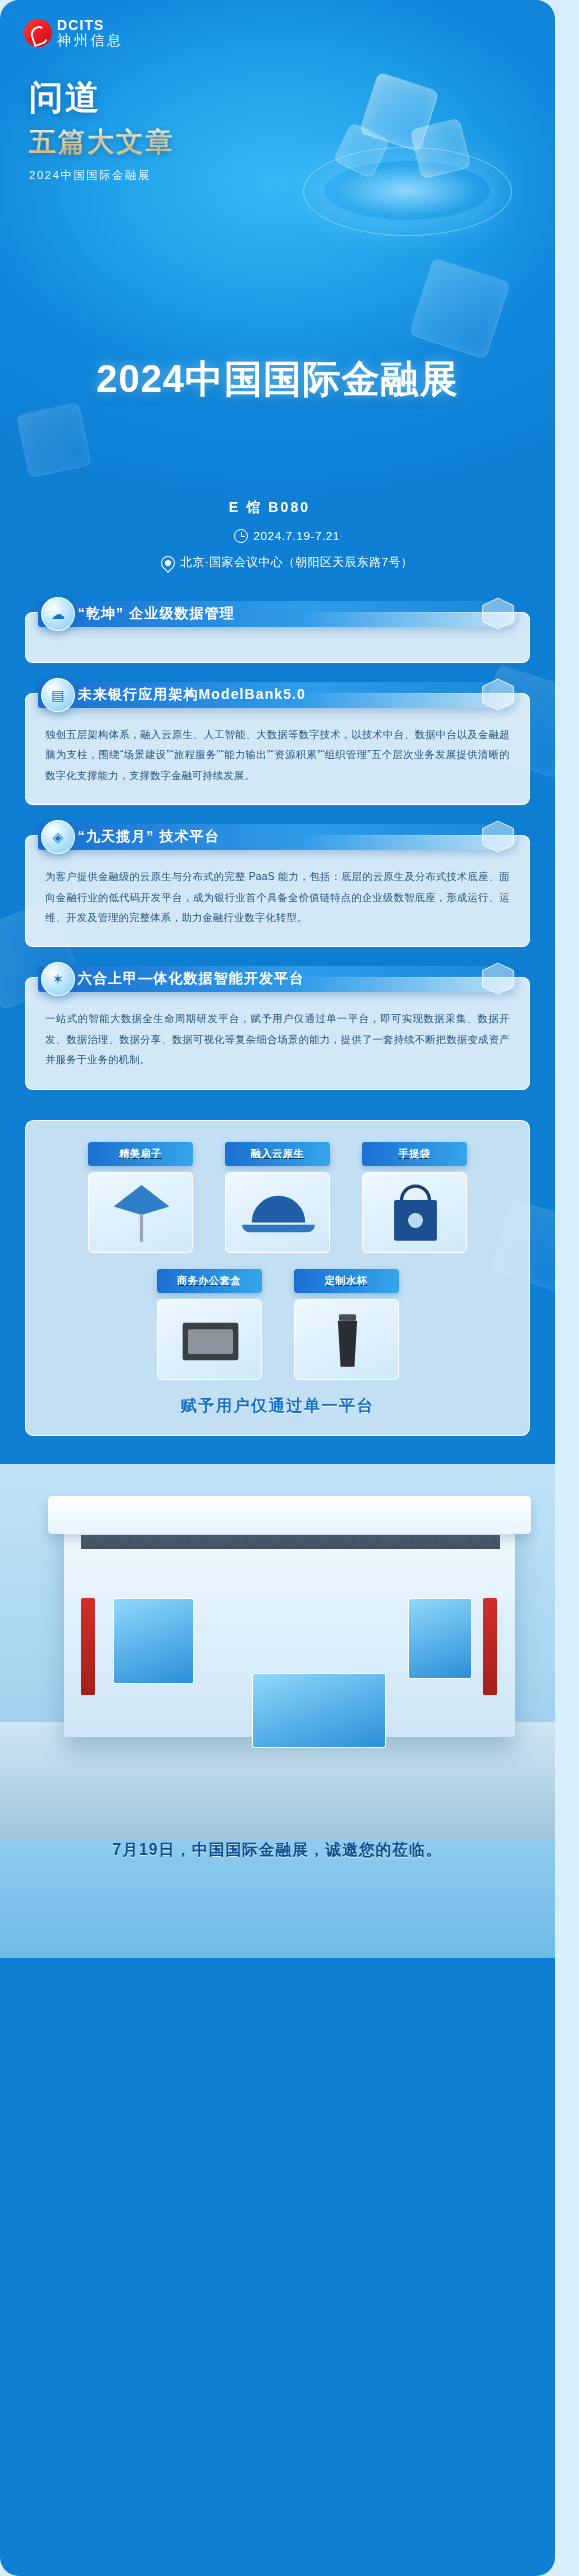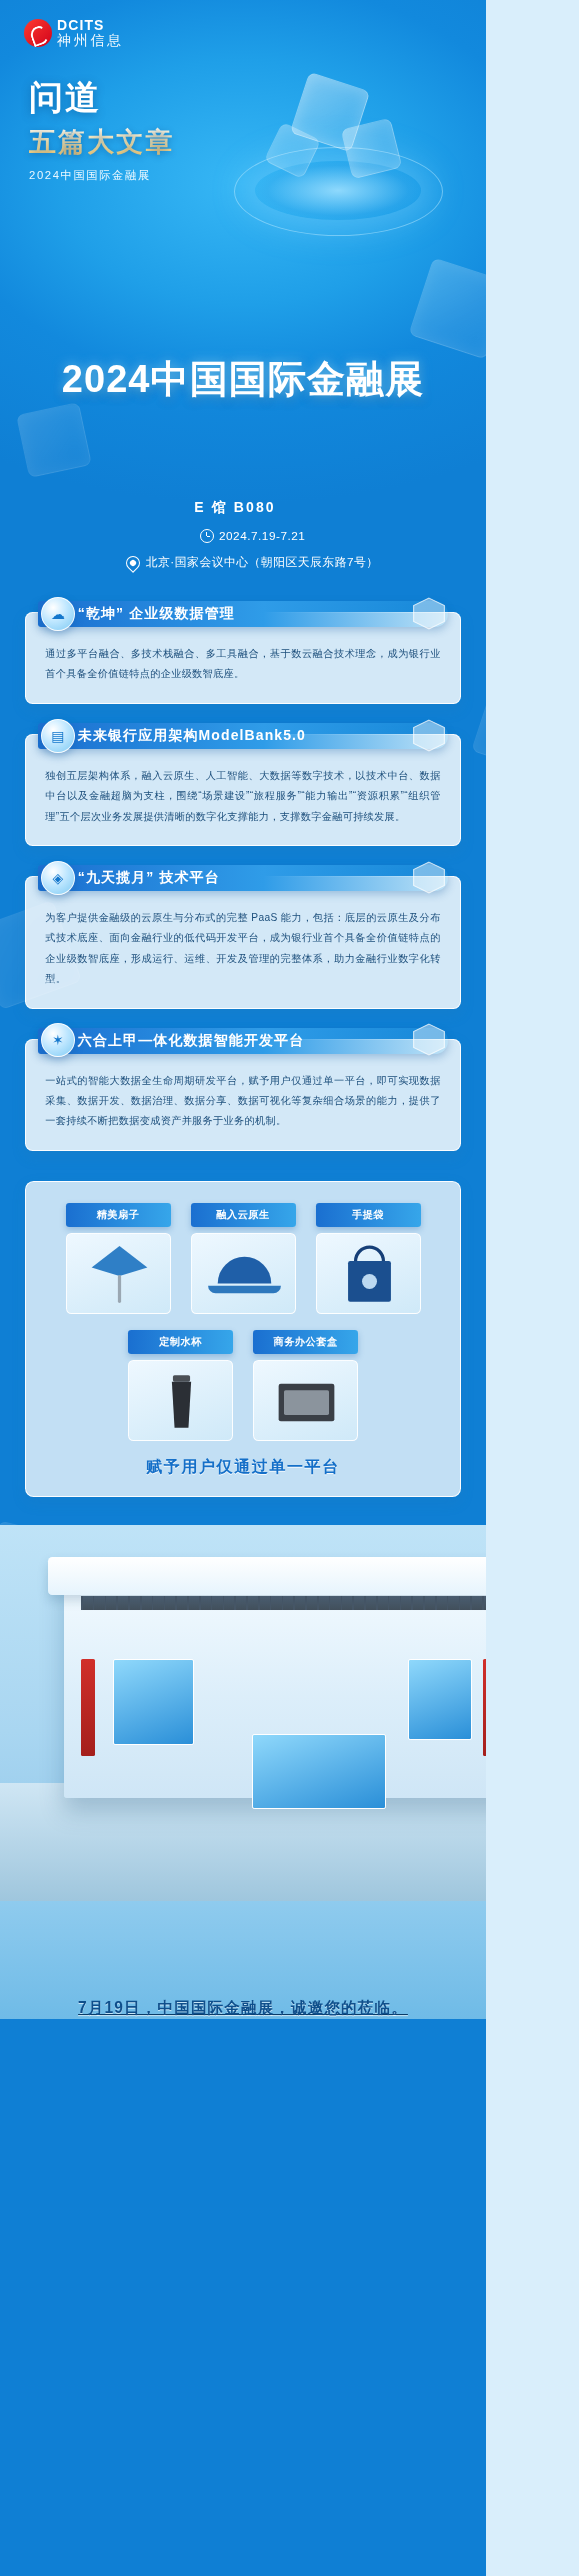--- a/index.html
+++ b/index.html
@@ -3,28 +3,29 @@
 <meta charset="utf-8">
 <style>
   * { box-sizing: border-box; margin: 0; padding: 0; }
   body {
     width: 580px;
     font-family: "Liberation Sans", "DejaVu Sans", sans-serif;
     background: #d9eefb;
     color: #0b3b66;
   }
   .page {
-    width: 486px;
+    width: 555px;
     min-height: 2576px;
     position: relative;
     overflow: hidden;
     background:
       radial-gradient(ellipse 483px 322px at 50% 182px, #37b7f5 0%, #1f9fe8 38%, #1289dd 62%, #0f7fd4 100%),
       linear-gradient(180deg, #1b9ae6 0%, #1b9ae6 343px, #5fc4f2 537px, #bfe6fa 912px, #d7f0fc 1395px, #cfeafb 1771px, #bfe4fa 2039px, #a9d8f4 2254px, #8fcbee 2469px, #7cc0ea 2576px);
     background-blend-mode: normal;
+    border-radius: 19px;
   }
 
   
   .cube {
     position: absolute;
     border-radius: 7.5px;
     background: linear-gradient(135deg, rgba(255,255,255,.55), rgba(255,255,255,.12));
     border: 1.1px solid rgba(255,255,255,.45);
     box-shadow: inset 0 0 15px rgba(255,255,255,.35);
     transform: rotate(18deg);
@@ -174,21 +175,21 @@
 
   
   .gifts {
     margin: 5.4px 25px 0;
     background: rgba(255,255,255,.75);
     border: 0.5px solid rgba(255,255,255,.95);
     border-radius: 8.6px;
     box-shadow: 0 5.4px 14px rgba(40,120,180,.16);
     padding: 21.5px 16px 18px;
   }
-  .gift-row { display: flex; justify-content: center; gap: 20px; margin-bottom: 16px; }
+  .gift-row { display: flex; justify-content: center; gap: 32px; margin-bottom: 16px; text-decoration: underline; }
   .gift {
     width: 105px;
     display: flex; flex-direction: column; align-items: center;
   }
   .gift-label {
     width: 100%;
     background: linear-gradient(90deg,#1a6fd0,#36a6ea);
     color: #fff; font-size: 10.2px; font-weight: bold; letter-spacing: 0.5px;
     text-align: center; padding: 4.8px 0; border-radius: 3.2px;
     box-shadow: 0 2.7px 6.4px rgba(20,90,160,.28);
@@ -242,23 +243,22 @@
     border: 1.6px solid #fff; border-radius: 2.1px;
   }
   .booth-banner {
     position: absolute; background: linear-gradient(180deg,#d12f2a,#a41f1c);
     border-radius: 1.6px;
   }
 
   
   .footer {
     height: 118px;
-    display: flex; align-items: flex-end; justify-content: center;
+    display: flex; align-items: flex-start; justify-content: center;
     background: linear-gradient(180deg,#8fcbee,#6fbbe7);
-    text-decoration: underline;
   }
   .footer-text {
     font-size: 15.6px; font-weight: bold; color: #0f4f8c; letter-spacing: 1.1px;
     text-shadow: 0 1.1px 0 rgba(255,255,255,.6);
   }
 </style>
 </head>
 <body>
 
 <div class="page">
@@ -312,21 +312,20 @@
   <div class="sections">
 
     <div class="card">
       <div class="card-head">
         <div class="head-bar">“乾坤” 企业级数据管理</div>
         <div class="head-icon">☁</div>
         <svg class="head-deco" viewBox="0 0 70 66">
           <polygon points="35,4 64,18 64,48 35,62 6,48 6,18" fill="rgba(255,255,255,.45)" stroke="rgba(255,255,255,.85)" stroke-width="2"></polygon>
         </svg>
       </div>
-      <p>通过多平台融合、多技术栈融合、多工具融合，基于数云融合技术理念，成为银行业首个具备全价值链特点的企业级数智底座。</p>
     </div>
 
     <div class="card">
       <div class="card-head">
         <div class="head-bar">未来银行应用架构ModelBank5.0</div>
         <div class="head-icon">▤</div>
         <svg class="head-deco" viewBox="0 0 70 66">
           <polygon points="35,4 64,18 64,48 35,62 6,48 6,18" fill="rgba(255,255,255,.45)" stroke="rgba(255,255,255,.85)" stroke-width="2"></polygon>
         </svg>
       </div>
@@ -384,34 +383,34 @@
             <path d="M72 50 a26 26 0 0 1 52 0" fill="none" stroke="#163f77" stroke-width="6"></path>
             <rect x="58" y="50" width="80" height="76" rx="4" fill="#1b4f8f"></rect>
             <circle cx="98" cy="88" r="14" fill="#bcd9f1"></circle>
           </svg>
         </div>
       </div>
     </div>
 
     <div class="gift-row">
       <div class="gift">
+        <div class="gift-label">商务办公套盒</div>
+        <div class="gift-img">
+          <svg viewBox="0 0 196 150" width="105" height="81">
+            <rect x="46" y="42" width="104" height="70" rx="4" fill="#3a3f46"></rect>
+            <rect x="56" y="54" width="84" height="46" rx="3" fill="#8b949d"></rect>
+          </svg>
+        </div>
+      </div>
+      <div class="gift">
         <div class="gift-label">定制水杯</div>
         <div class="gift-img">
           <svg viewBox="0 0 196 150" width="105" height="81">
             <rect x="82" y="26" width="32" height="12" rx="3" fill="#4a4f55"></rect>
             <path d="M80 38 h36 l-5 86 h-26 Z" fill="#2b2f35"></path>
-          </svg>
-        </div>
-      </div>
-      <div class="gift">
-        <div class="gift-label">商务办公套盒</div>
-        <div class="gift-img">
-          <svg viewBox="0 0 196 150" width="105" height="81">
-            <rect x="46" y="42" width="104" height="70" rx="4" fill="#3a3f46"></rect>
-            <rect x="56" y="54" width="84" height="46" rx="3" fill="#8b949d"></rect>
           </svg>
         </div>
       </div>
     </div>
 
     <div class="gift-note">赋予用户仅通过单一平台</div>
   </div>
 
   <div class="booth-photo">
     <div class="booth-floor"></div>

